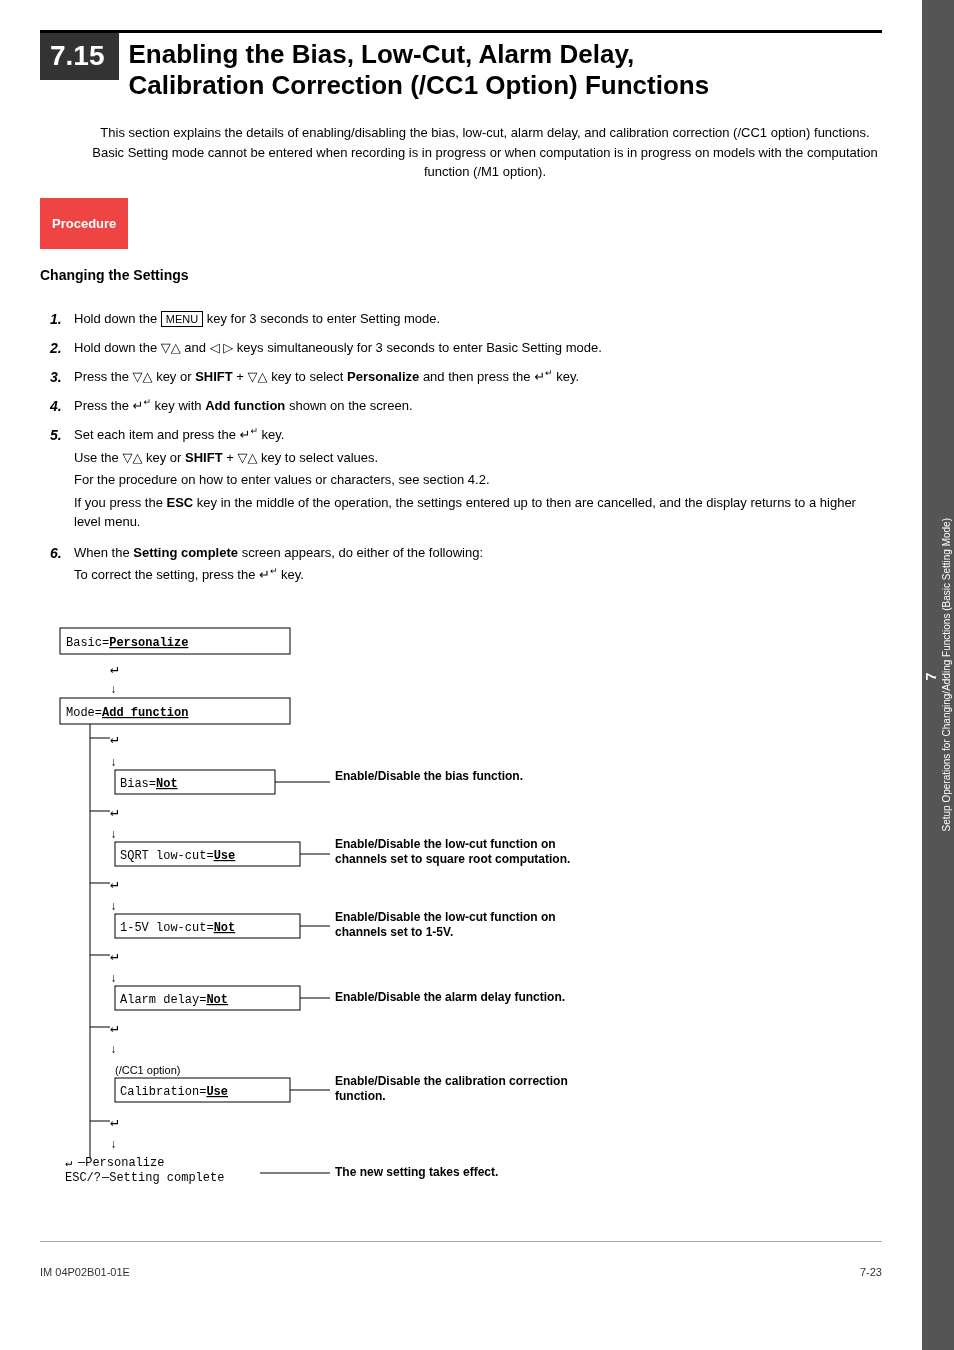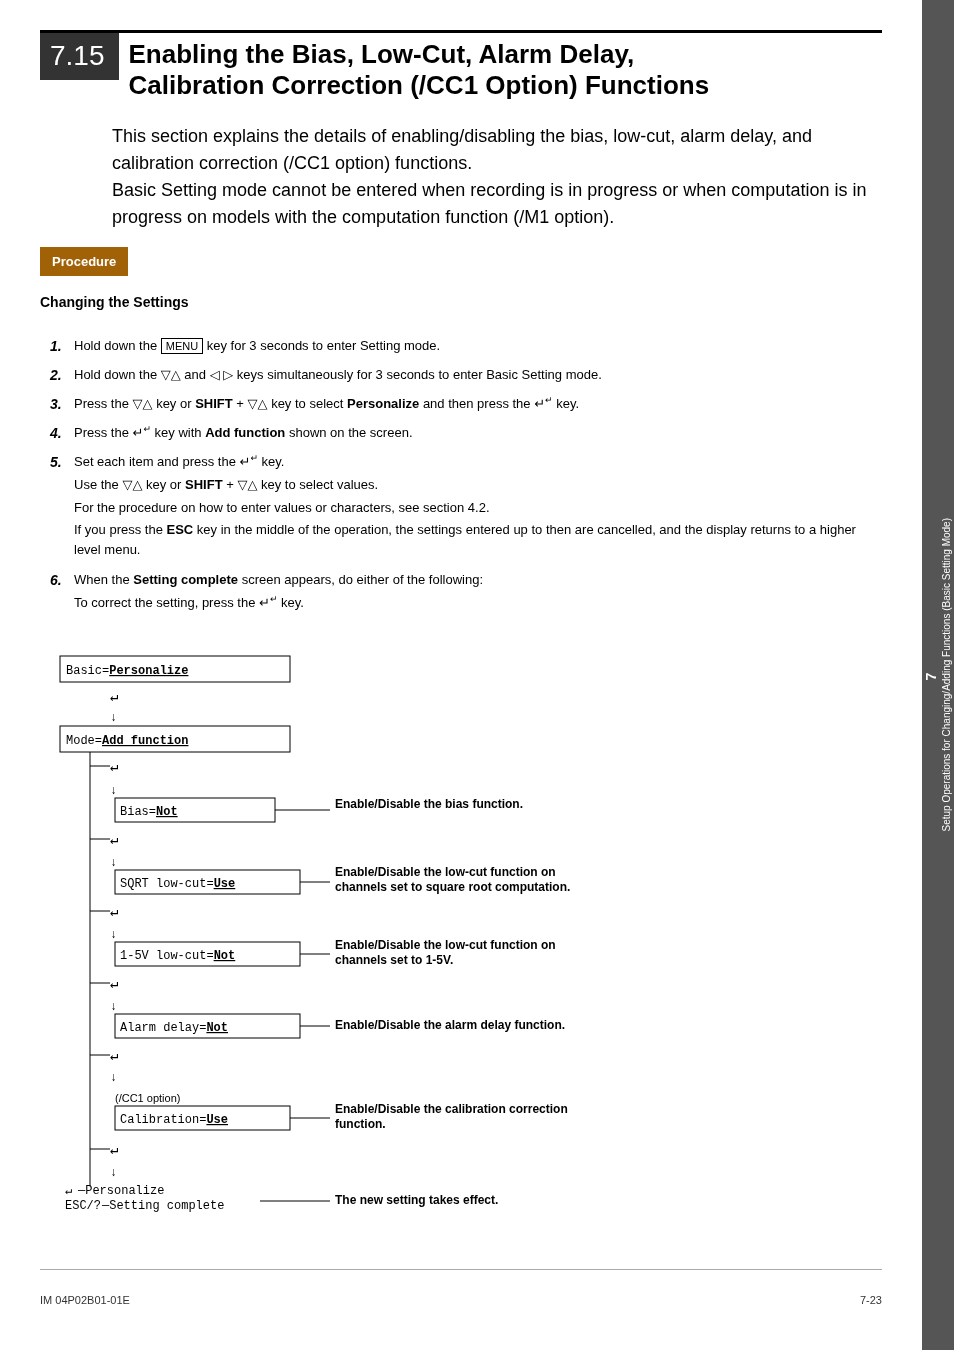--- a/index.html
+++ b/index.html
@@ -48,46 +48,47 @@
       display: flex;
       align-items: flex-start;
       border-top: 3px solid #000;
       margin-bottom: 16px;
     }
 
     .section-number {
       background: #333;
       color: #fff;
       font-size: 28px;
-      font-weight: normal;
+      font-weight: bold;
       padding: 8px 14px 8px 10px;
       min-width: 70px;
       line-height: 1.1;
     }
 
     .section-title {
       font-size: 26px;
       font-weight: bold;
       padding: 6px 10px;
       line-height: 1.2;
     }
 
     .intro-text {
-      margin-left: 72px;
+      margin-left: 48px;
       margin-bottom: 16px;
-      font-size: 18px;
+      font-size: 13px;
       line-height: 1.5;
+      text-align: center;
     }
 
     .procedure-box {
-      background: #a16207;
+      background: #ef4444;
       color: #fff;
       font-weight: bold;
       font-size: 13px;
-      padding: 7px 12px;
+      padding: 18px 12px;
       display: inline-block;
       margin-bottom: 18px;
     }
 
     .subsection-title {
       font-weight: bold;
       font-size: 14px;
       margin-bottom: 26px;
       margin-left: 0;
     }

